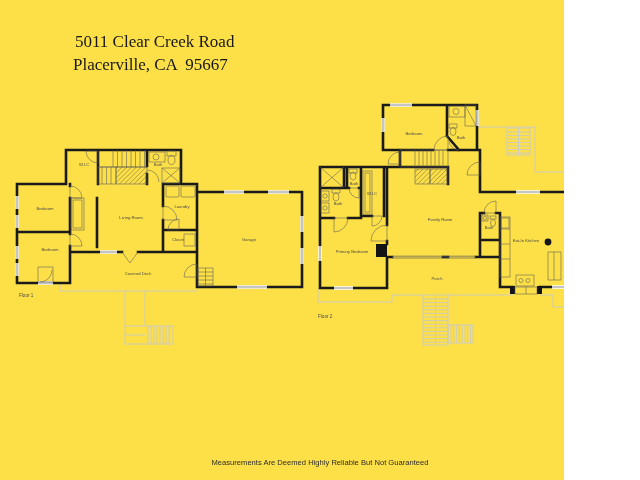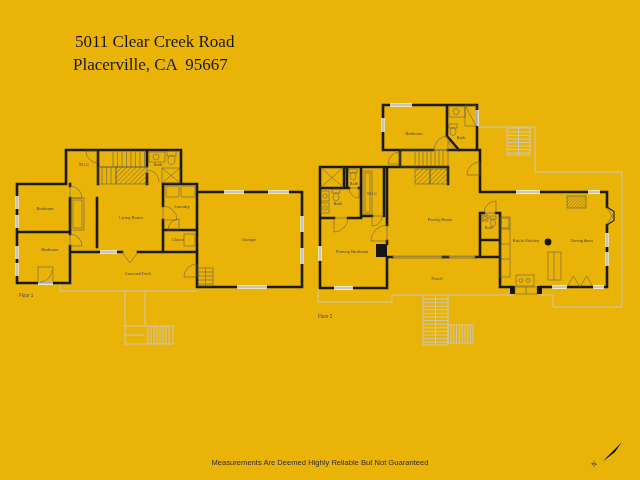--- a/index.html
+++ b/index.html
@@ -1,16 +1,16 @@
 <!DOCTYPE html>
 <html><head>
 <meta charset="utf-8">
 <style>
   html,body{margin:0;padding:0;background:#fff;}
-  #page{position:relative;width:640px;height:480px;background:#eab308;overflow:hidden;
+  #page{position:relative;width:564px;height:480px;background:#fde047;overflow:hidden;
         font-family:"Liberation Sans",sans-serif;}
   svg{display:block;}
   .title-text{font-family:"Liberation Serif","DejaVu Serif",serif;font-size:17px;fill:#181818;white-space:pre;}
   .room-label{font-family:"Liberation Sans","DejaVu Sans",sans-serif;font-size:4.2px;fill:#4a4a4a;text-anchor:middle;}
   .floor-label{font-family:"Liberation Sans","DejaVu Sans",sans-serif;font-size:4.6px;fill:#4a4a4a;text-anchor:start;}
   .footer-text{font-family:"Liberation Sans","DejaVu Sans",sans-serif;font-size:7.6px;fill:#2b2b2b;text-anchor:middle;}
   .wall{stroke:#1a1a1a;stroke-width:2.6;fill:none;stroke-linecap:square;}
   .thin{stroke:#5a5a5a;stroke-width:0.55;fill:none;}
   .thin2{stroke:#5a5a5a;stroke-width:0.7;fill:none;}
   .winw{stroke:#ffffff;stroke-width:3.4;fill:none;}

